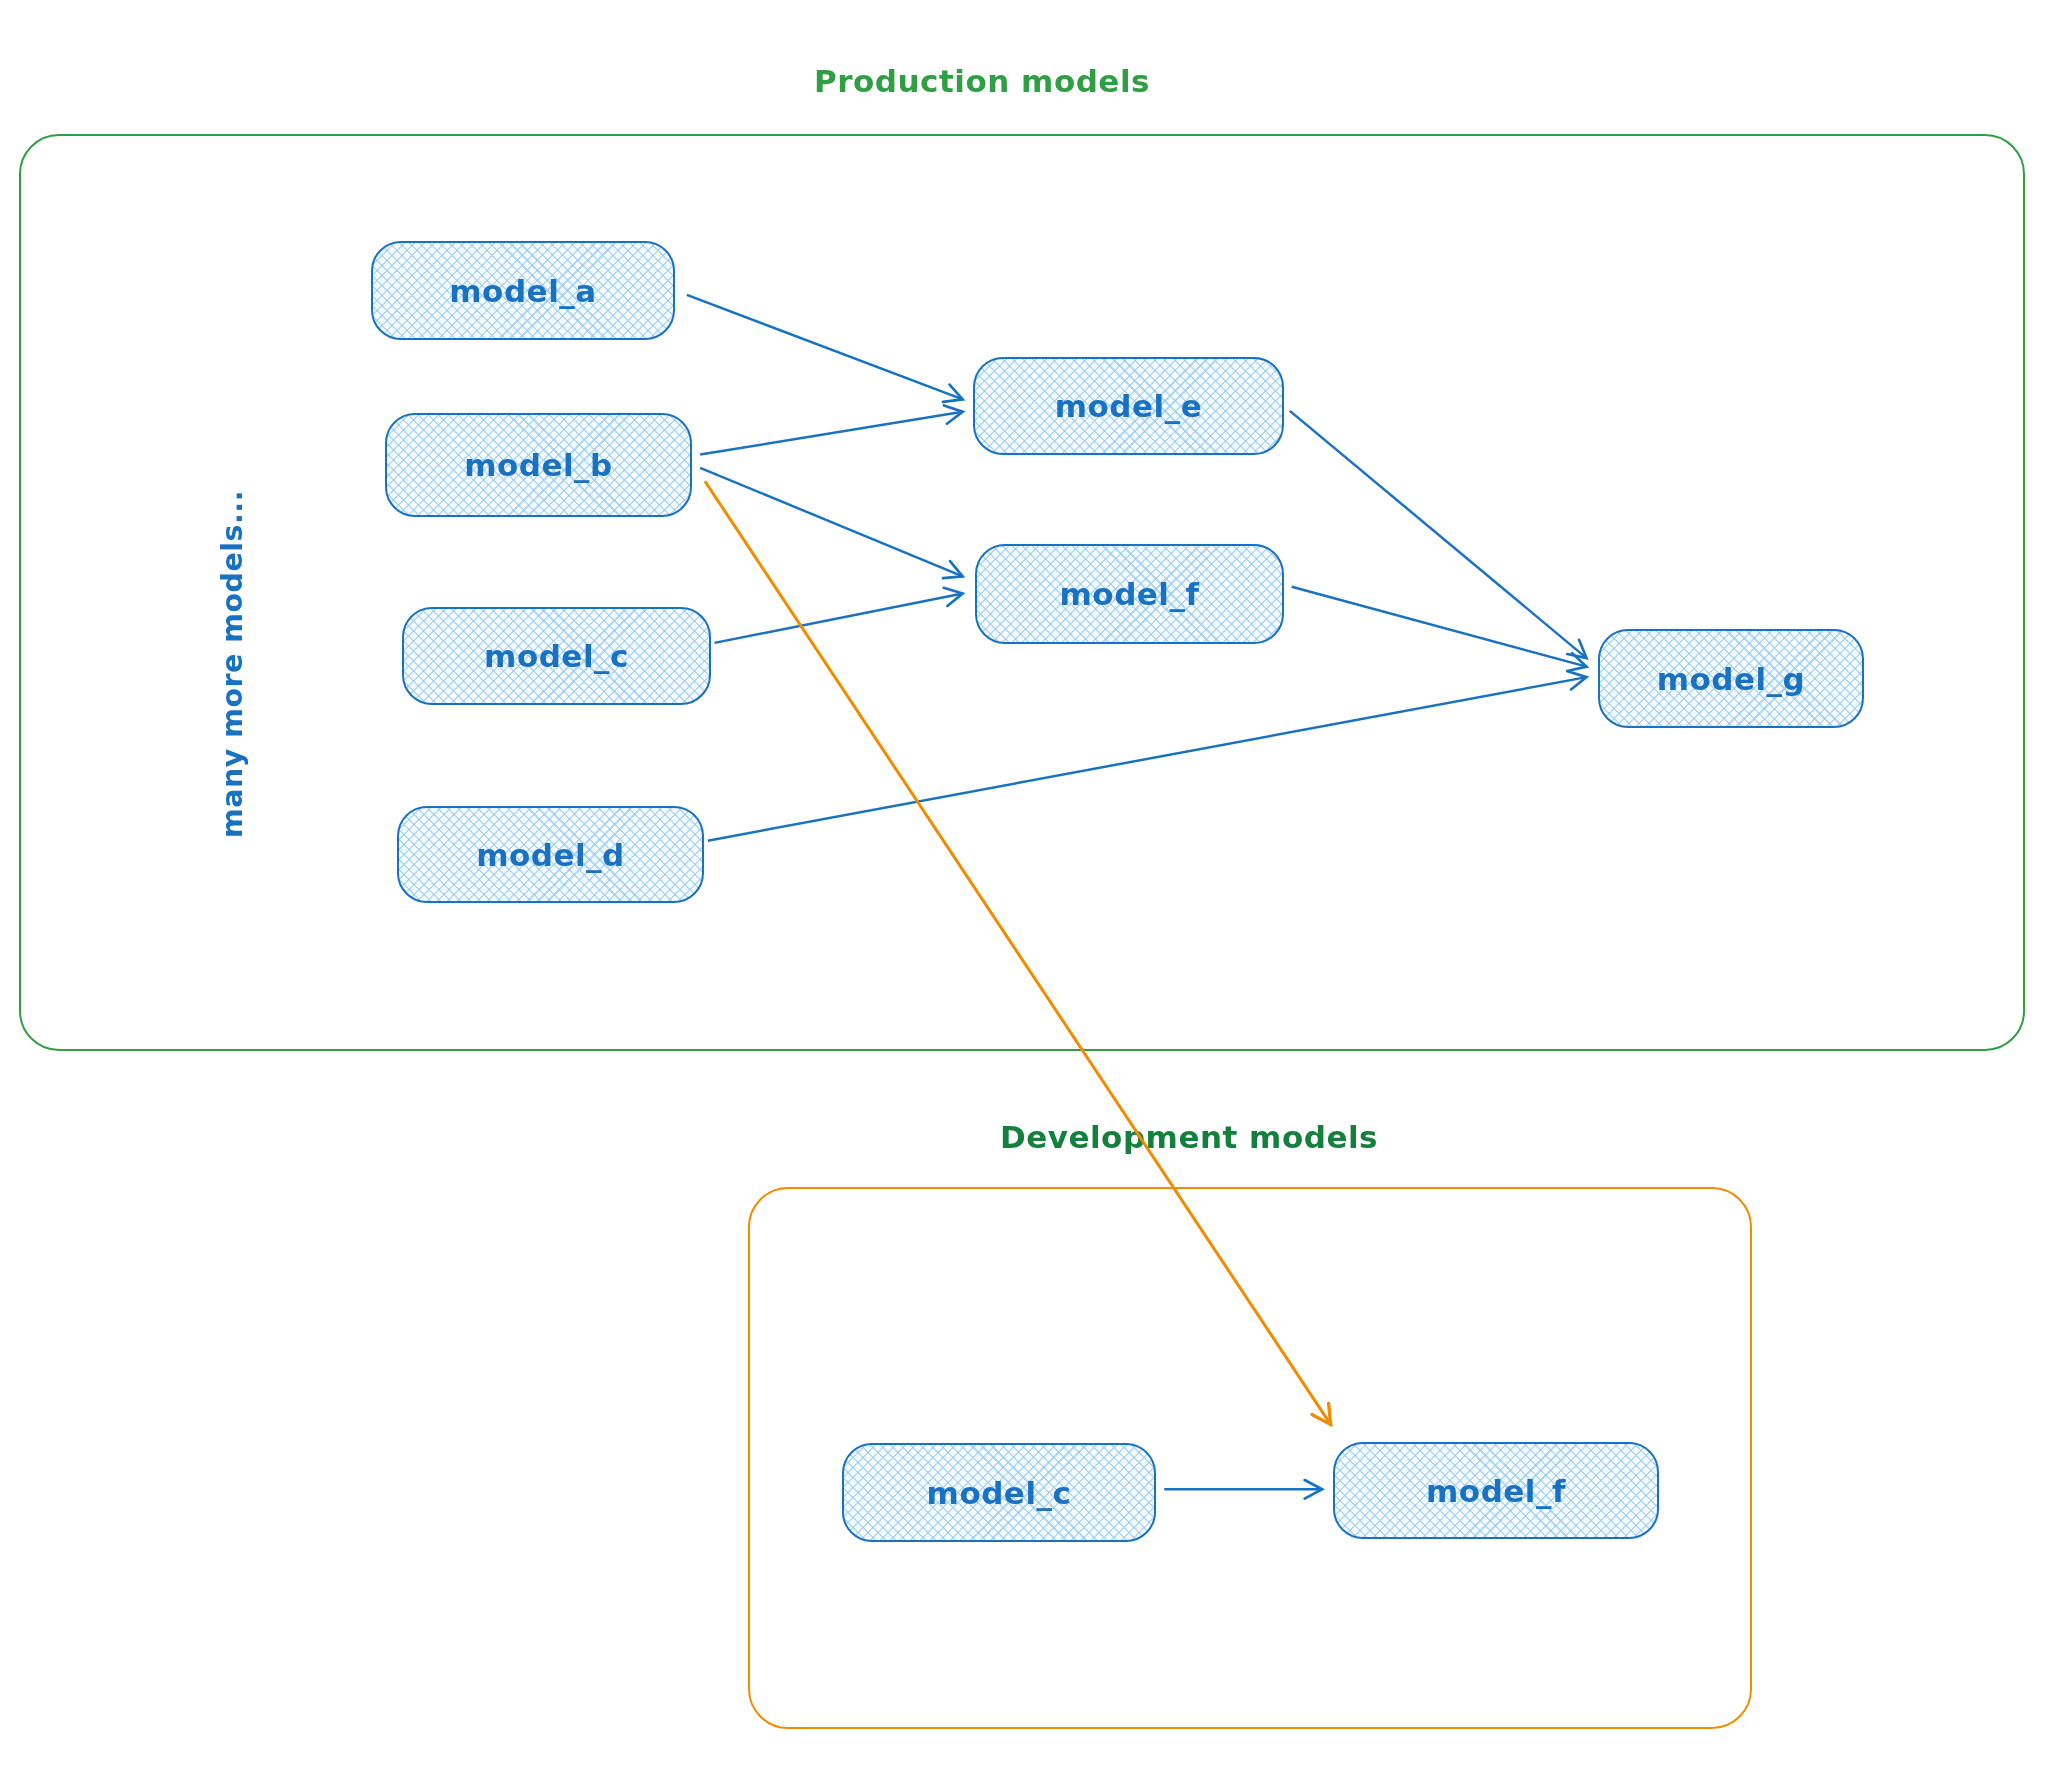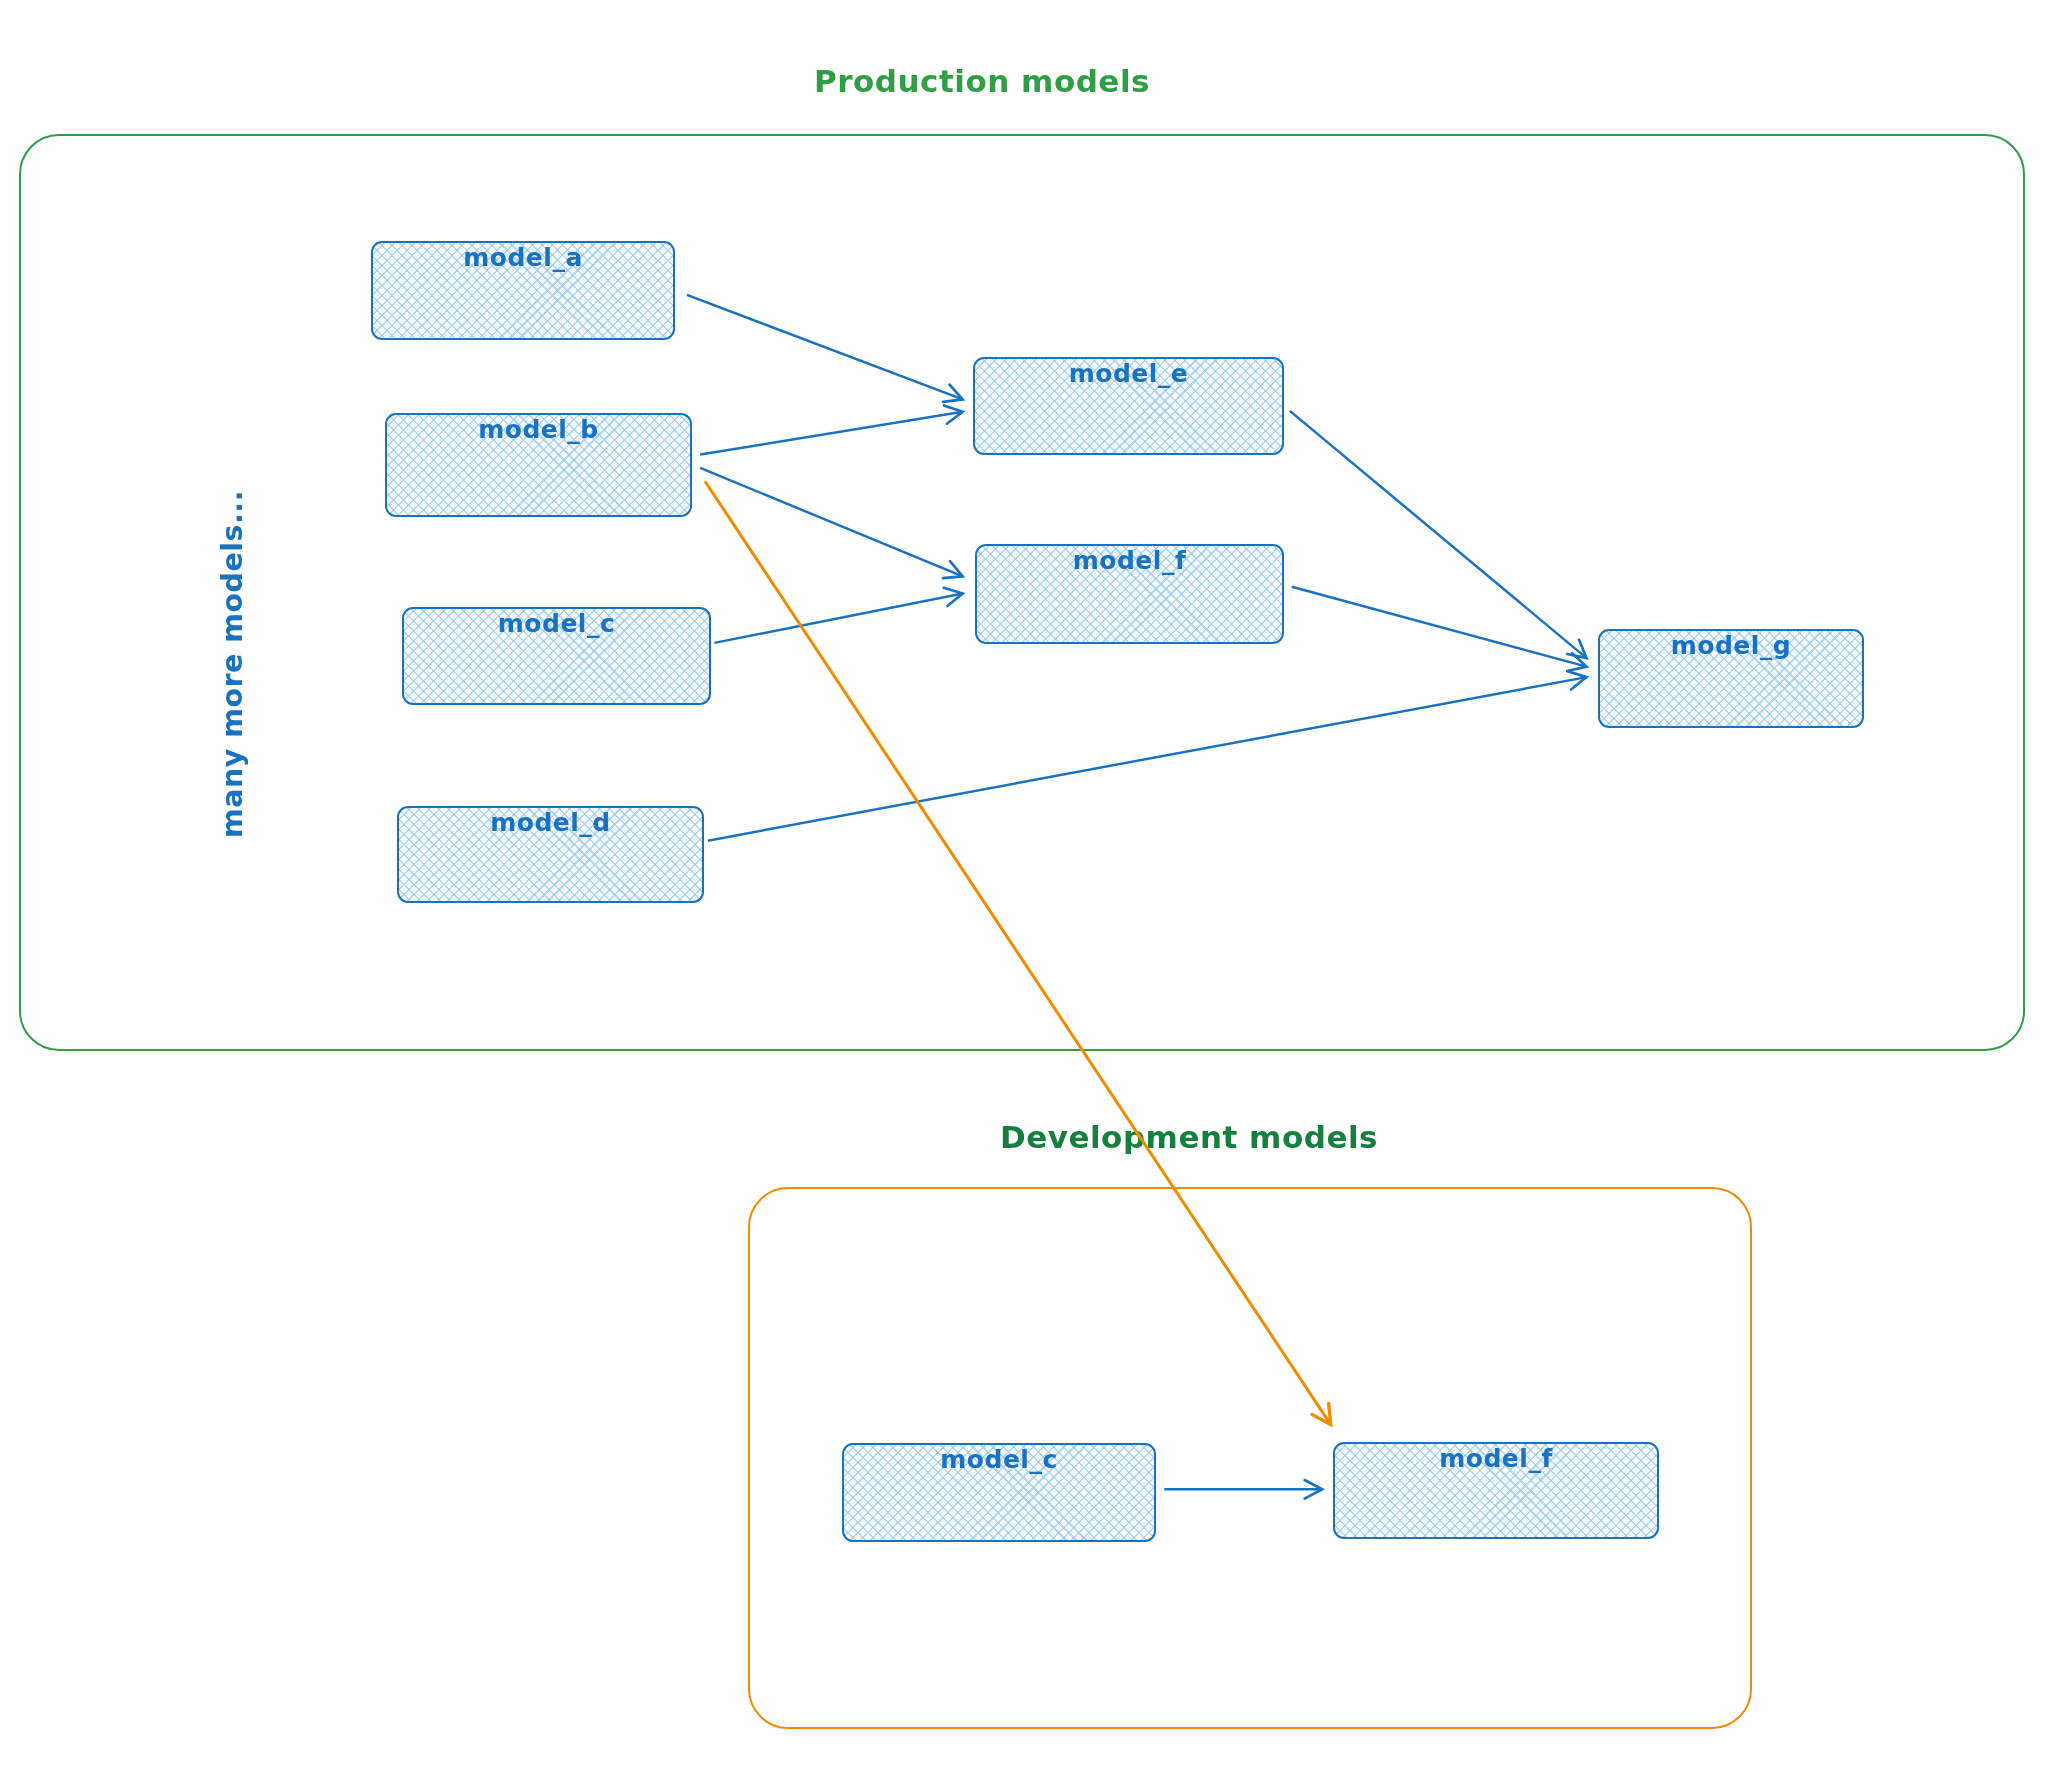--- a/index.html
+++ b/index.html
@@ -41,26 +41,26 @@
     white-space: nowrap;
     color: #1971c2;
     font-size: 28.5px;
     letter-spacing: 0.5px;
     font-weight: bold;
   }
   .node {
     position: absolute;
     box-sizing: border-box;
     border: 2.9px solid #1971c2;
-    border-radius: 11px;
+    border-radius: 30px;
     display: flex;
-    align-items: flex-start;
+    align-items: center;
     justify-content: center;
     color: #1971c2;
-    font-size: 25px;
+    font-size: 31px;
     letter-spacing: 0.5px;
     font-weight: bold;
     background-color: #f6fbff;
     background-image:
       repeating-linear-gradient(45deg,  rgba(144,199,243,0.65) 0px, rgba(144,199,243,0.65) 1.5px, transparent 1.5px, transparent 7.1px),
       repeating-linear-gradient(135deg, rgba(144,199,243,0.65) 0px, rgba(144,199,243,0.65) 1.5px, transparent 1.5px, transparent 7.1px);
   }
   .node-a { left: 371px;  top: 241px;  width: 304px; height: 99px; }
   .node-b { left: 385px;  top: 413px;  width: 307px; height: 104px; }
   .node-c { left: 402px;  top: 607px;  width: 309px; height: 98px; }

